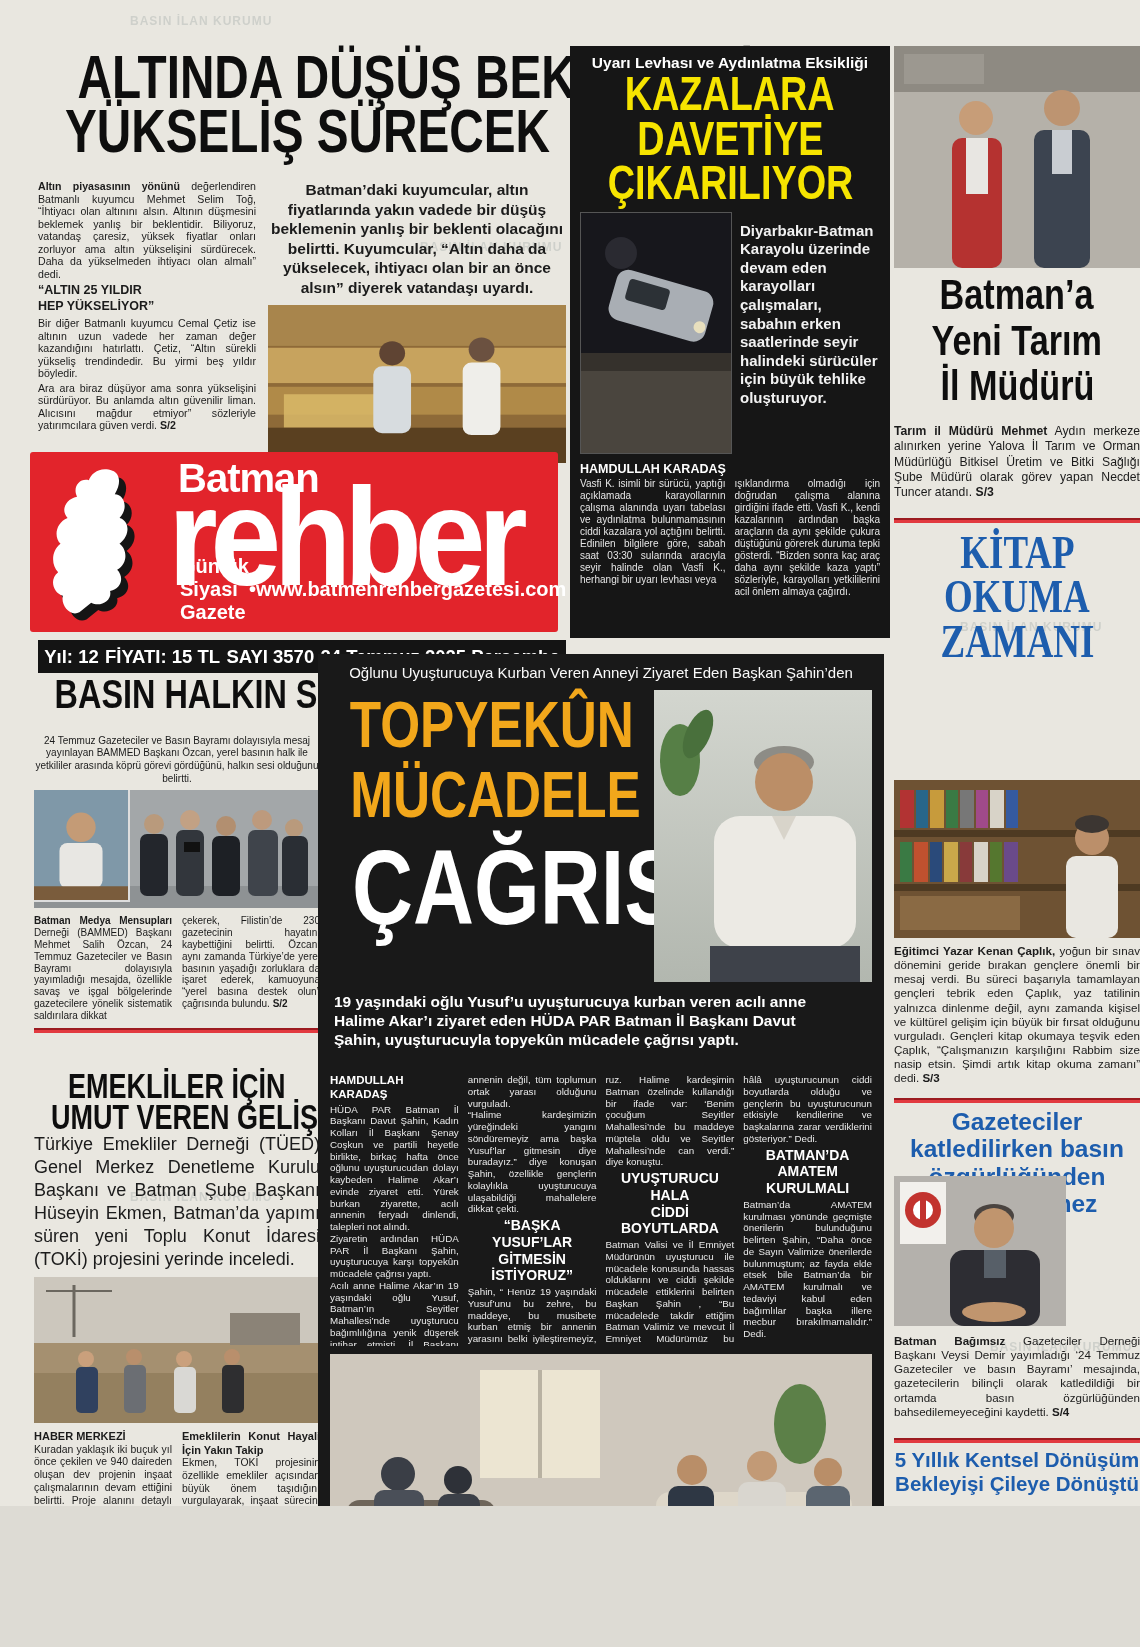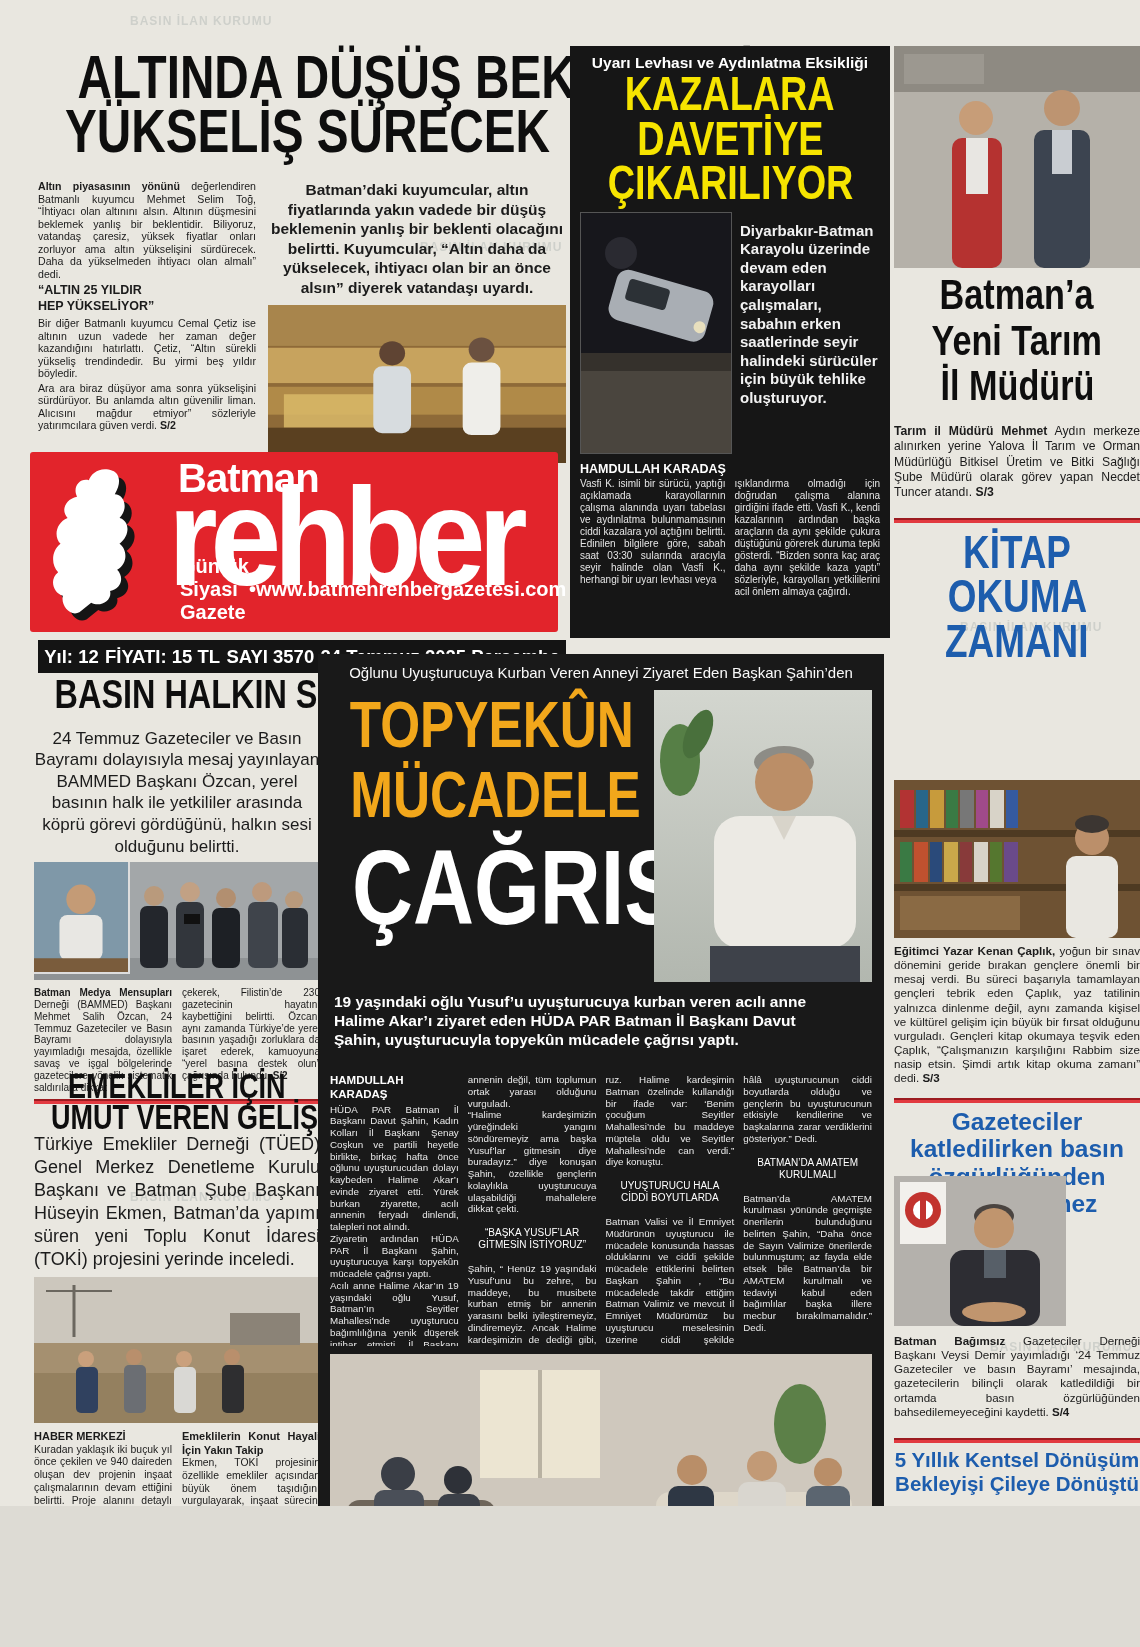--- a/index.html
+++ b/index.html
@@ -50,38 +50,38 @@
   #kaza-byline{font-weight:bold;font-size:12.5px;margin-top:8px;color:#fff;}
   #kaza-cols{display:flex;gap:9px;margin-top:2px;}
   #kaza-cols .c{flex:1;font-size:10px;line-height:1.2;text-align:justify;color:#e6e6e6;}
   
   .rc{left:894px;width:246px;}
   #tarim-photo{top:46px;height:222px;}
   #tarim-hl{top:272px;}
   #tarim-hl .hl{font-size:38px;line-height:1.2;}
   #tarim-body{top:424px;font-size:12.2px;line-height:1.25;}
   #rdiv1{top:518px;}
-  #kitap-hl{top:530px;text-align:center;}
+  #kitap-hl{top:530px;text-align:center;font-family:Liberation Serif, serif;}
   #kitap-hl .hl{font-size:41px;color:#1d5dad;line-height:1.08;}
   #kitap-intro{top:670px;font-size:13px;line-height:1.3;text-align:center;}
   #kitap-photo{top:780px;height:158px;}
   #kitap-body{top:944px;font-size:11.6px;line-height:1.22;}
   #rdiv2{top:1098px;}
   #gaz-hl{top:1108px;font-weight:bold;font-size:24.5px;line-height:1.12;color:#1d5dad;text-align:center;}
   #gaz-photo{top:1176px;width:172px;height:150px;}
   #gaz-body{top:1334px;font-size:11.6px;line-height:1.22;}
   #rdiv3{top:1438px;}
   #kentsel-hl{top:1448px;font-weight:bold;font-size:20.5px;line-height:1.18;color:#1d5dad;text-align:center;}
   #kentsel-photo{top:1526px;height:118px;}
   #kentsel-ref{position:absolute;left:2px;bottom:16px;color:#fff;font-weight:bold;font-size:12px;
                transform:rotate(-90deg);transform-origin:left bottom;}
   
   #basin{left:34px;top:676px;width:286px;}
   #basin .hl{font-size:36px;}
-  #basin-intro{margin-top:15px;font-size:17px;line-height:1.27;text-align:center;}
+  #basin-intro{margin-top:22px;font-size:10px;line-height:1.27;text-align:center;}
   #basin-photo{position:relative;margin-top:5px;width:286px;height:118px;}
   #basin-inset{position:absolute;left:0;top:0;width:96px;height:112px;border-right:2px solid #ddd;border-bottom:2px solid #ddd;}
   #basin-cols{display:flex;gap:10px;margin-top:7px;}
   #basin-cols .c{flex:1;font-size:10px;line-height:1.18;text-align:justify;}
   #ldiv1{margin-top:6px;}
   
   #emek{left:34px;top:1072px;width:286px;}
   #emek .hl{font-size:30px;}
   #emek-intro{margin-top:0;font-size:18px;line-height:1.28;text-align:justify;}
   #emek-photo{margin-top:6px;width:286px;height:146px;}
@@ -92,21 +92,21 @@
   #tk{left:318px;top:654px;width:566px;height:993px;background:#191919;color:#f0f0f0;}
   #tk-kicker{position:absolute;top:10px;left:0;width:100%;text-align:center;font-size:15px;color:#fafafa;}
   #tk-h1{position:absolute;left:16px;top:42px;font-size:57px;color:#f2a71b;line-height:1;}
   #tk-h2{position:absolute;left:16px;top:112px;font-size:57px;color:#f2a71b;line-height:1;}
   #tk-h3{position:absolute;left:10px;top:186px;font-size:96px;color:#fff;line-height:1;}
   #tk-photo{position:absolute;right:12px;top:36px;width:218px;height:292px;}
   #tk-stand{position:absolute;left:16px;top:338px;width:492px;font-weight:bold;font-size:15.5px;line-height:1.24;color:#fff;}
   #tk-cols{position:absolute;left:12px;top:420px;width:542px;height:272px;display:flex;gap:9px;overflow:hidden;}
   #tk-cols .c{flex:1;font-size:9.8px;line-height:1.2;text-align:justify;color:#e9e9e9;}
   #tk-cols p{margin:0;}
-  #tk-cols .sub{font-weight:normal;text-align:center;margin:12px 0;font-size:10px;color:#fff;}
+  #tk-cols .sub{font-weight:bold;text-align:center;margin:2px 0;font-size:14px;color:#fff;}
   #tk-byline{font-weight:bold;font-size:11.5px;color:#fff;display:block;margin-bottom:2px;}
   #tk-bphoto{position:absolute;left:12px;top:700px;width:542px;height:282px;}
 </style>
 </head>
 <body>
 
 <div id="page">
 
   <div class="wm" style="left:130px;top:14px;">BASIN İLAN KURUMU</div>
   <div class="wm" style="left:420px;top:240px;">BASIN İLAN KURUMU</div>

